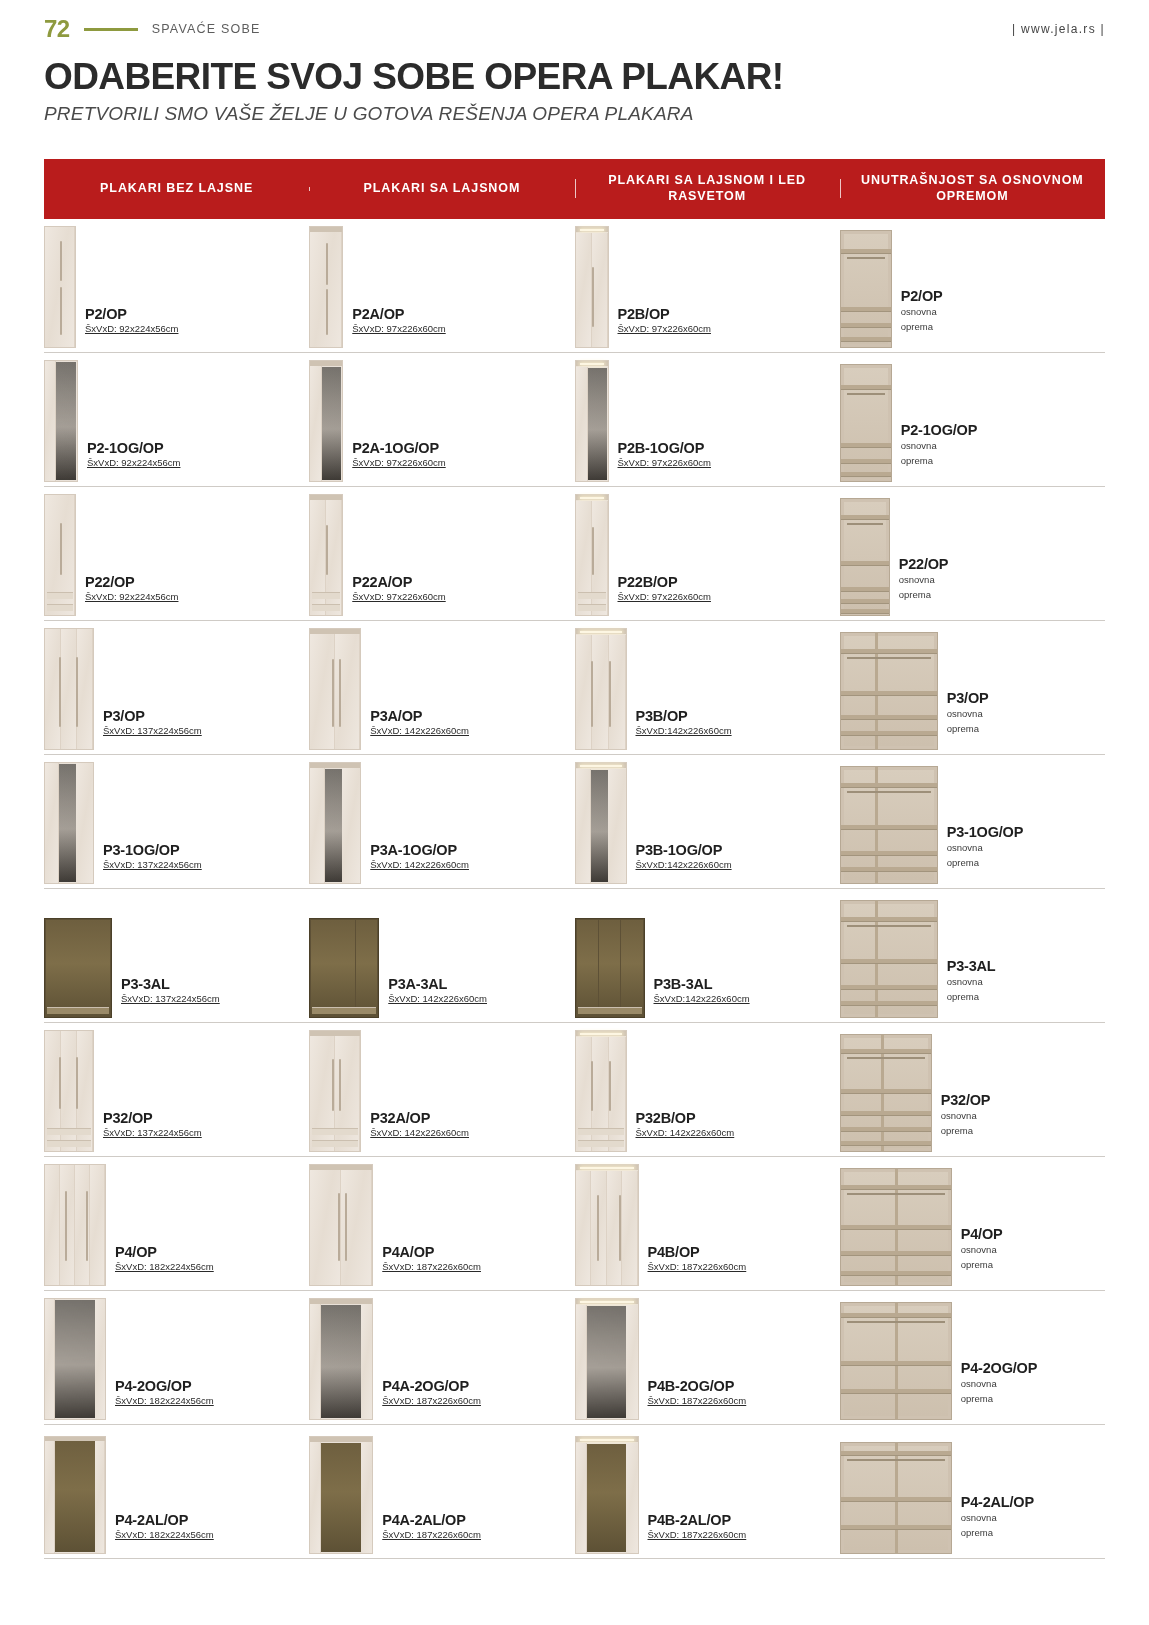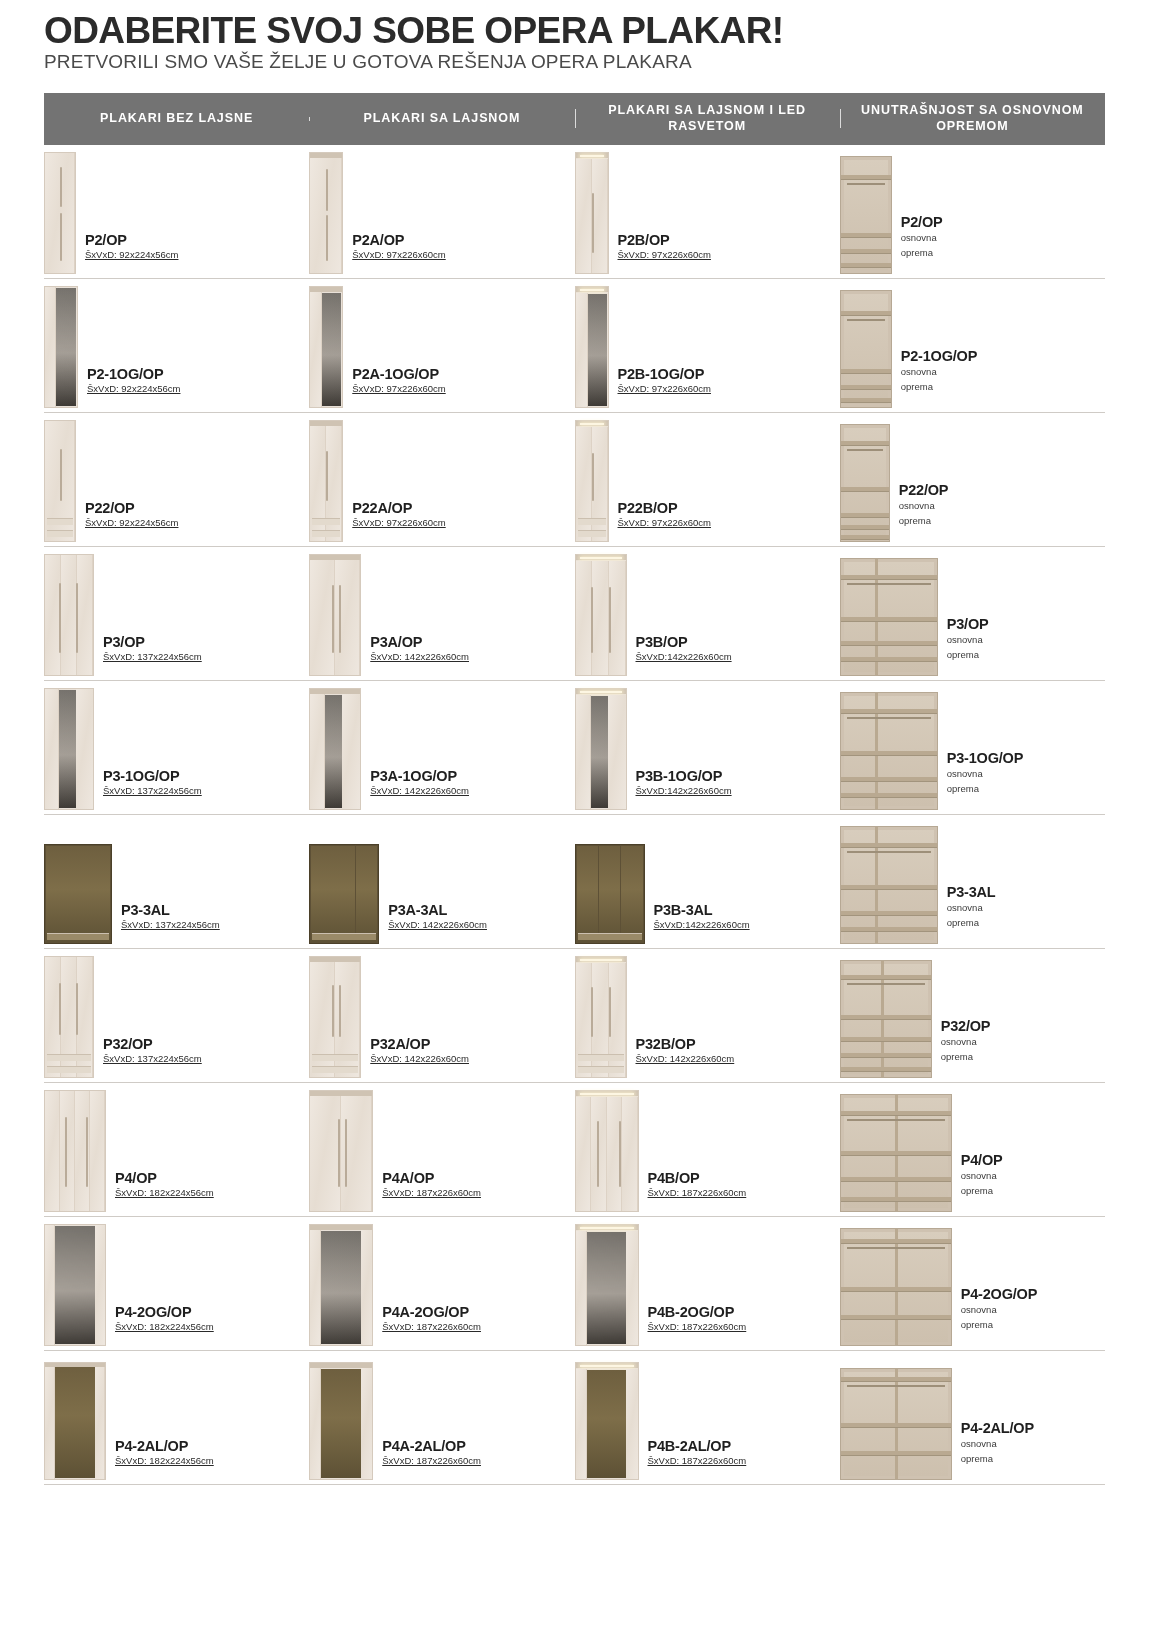--- a/index.html
+++ b/index.html
@@ -53,28 +53,30 @@
     letter-spacing: -0.6px;
     color: #2b2b2b;
     margin-top: 12px;
     line-height: 1.05;
   }
   h2.subtitle {
     font-size: 19px;
     font-weight: 400;
     letter-spacing: 0.2px;
     color: #4a4a4a;
+    margin-top: 6px;
     line-height: 1.15;
+    font-style: italic;
   }
 
   
   .colhead {
-    margin-top: 20px;
-    height: 52px;
-    background: #737373;
+    margin-top: 34px;
+    height: 60px;
+    background: #b91c1c;
     display: flex;
     align-items: center;
   }
   .colhead .ch {
     flex: 1 1 0;
     position: relative;
     text-align: center;
     color: #ffffff;
     font-size: 12.5px;
     font-weight: 700;
@@ -196,20 +198,27 @@
   }
   .wd.open .rod {
     position: absolute; height: 2px; background: #9d8f79;
   }
 </style>
 </head>
 <body>
 
 <div class="page">
 
+  <div class="topbar">
+    <div class="page-num">72</div>
+    <div class="rule"></div>
+    <div class="section-name">SPAVAĆE SOBE</div>
+    <div class="spacer"></div>
+    <div class="site-url">| www.jela.rs |</div>
+  </div>
 
   <h1 class="title">ODABERITE SVOJ SOBE OPERA PLAKAR!</h1>
   <h2 class="subtitle">PRETVORILI SMO VAŠE ŽELJE U GOTOVA REŠENJA OPERA PLAKARA</h2>
 
   <div class="colhead">
     <div class="ch">PLAKARI BEZ LAJSNE</div>
     <div class="ch">PLAKARI SA LAJSNOM</div>
     <div class="ch">PLAKARI SA LAJSNOM I LED RASVETOM</div>
     <div class="ch">UNUTRAŠNJOST SA OSNOVNOM OPREMOM</div>
   </div>

